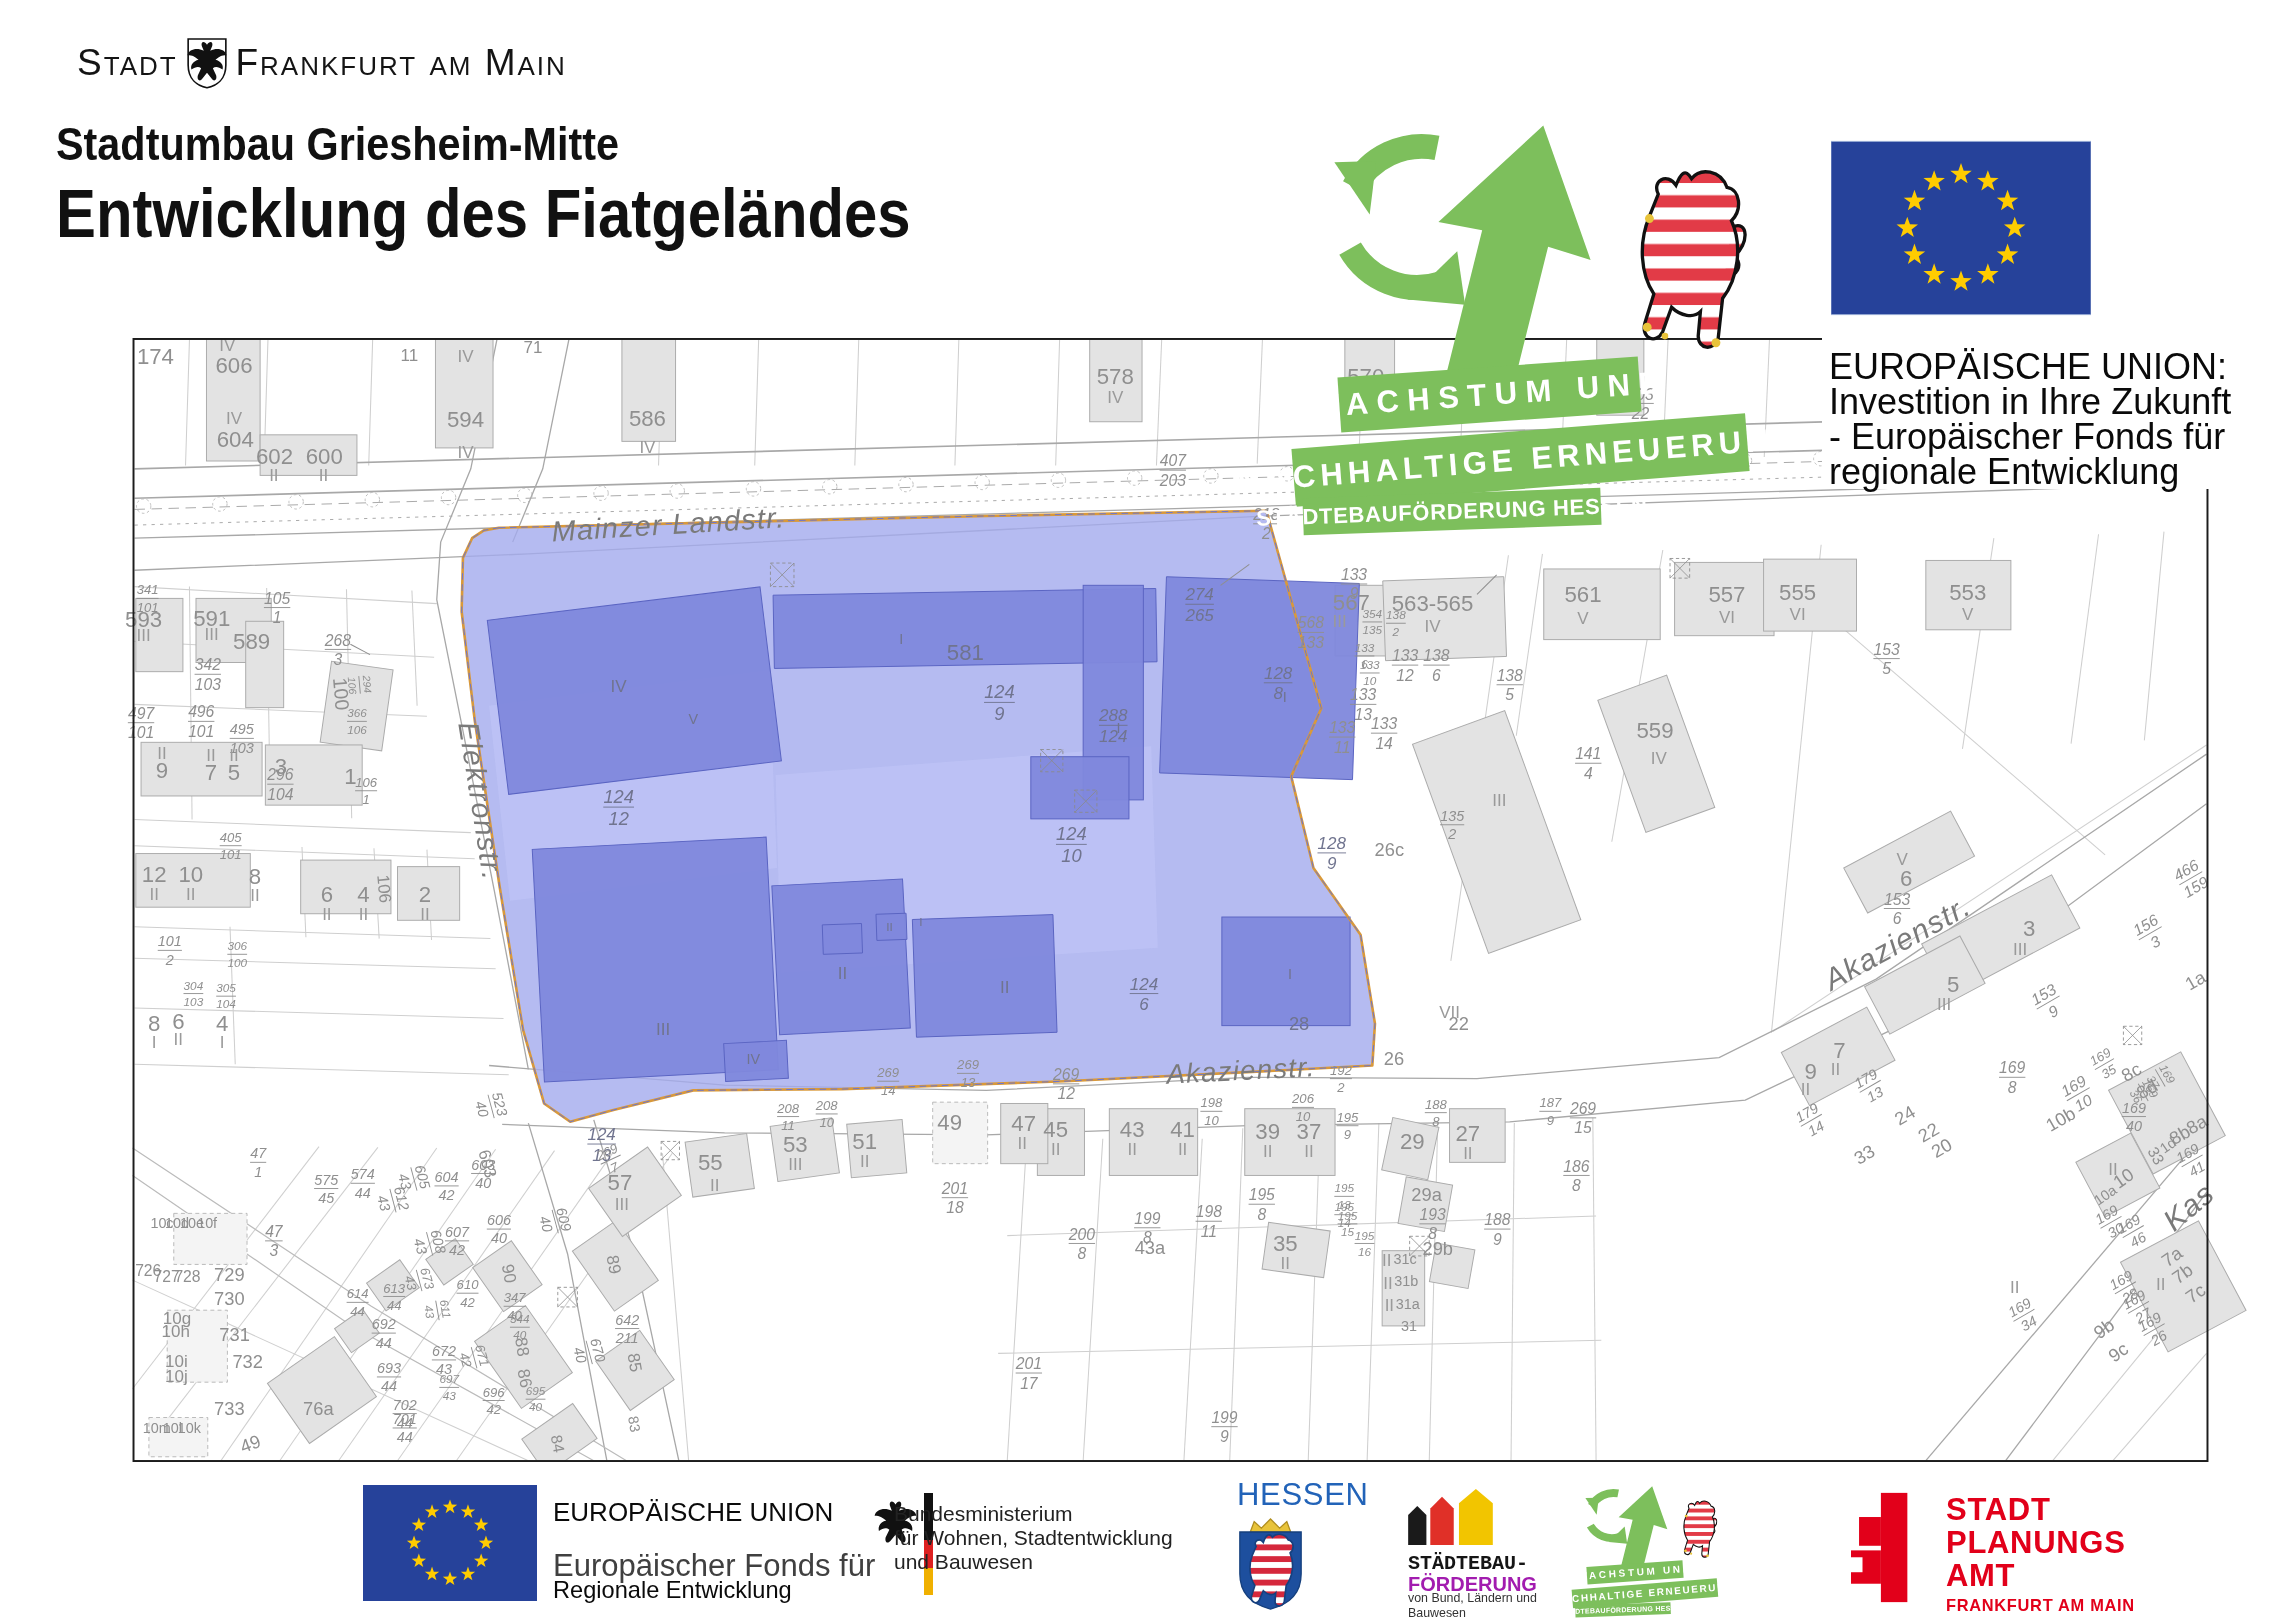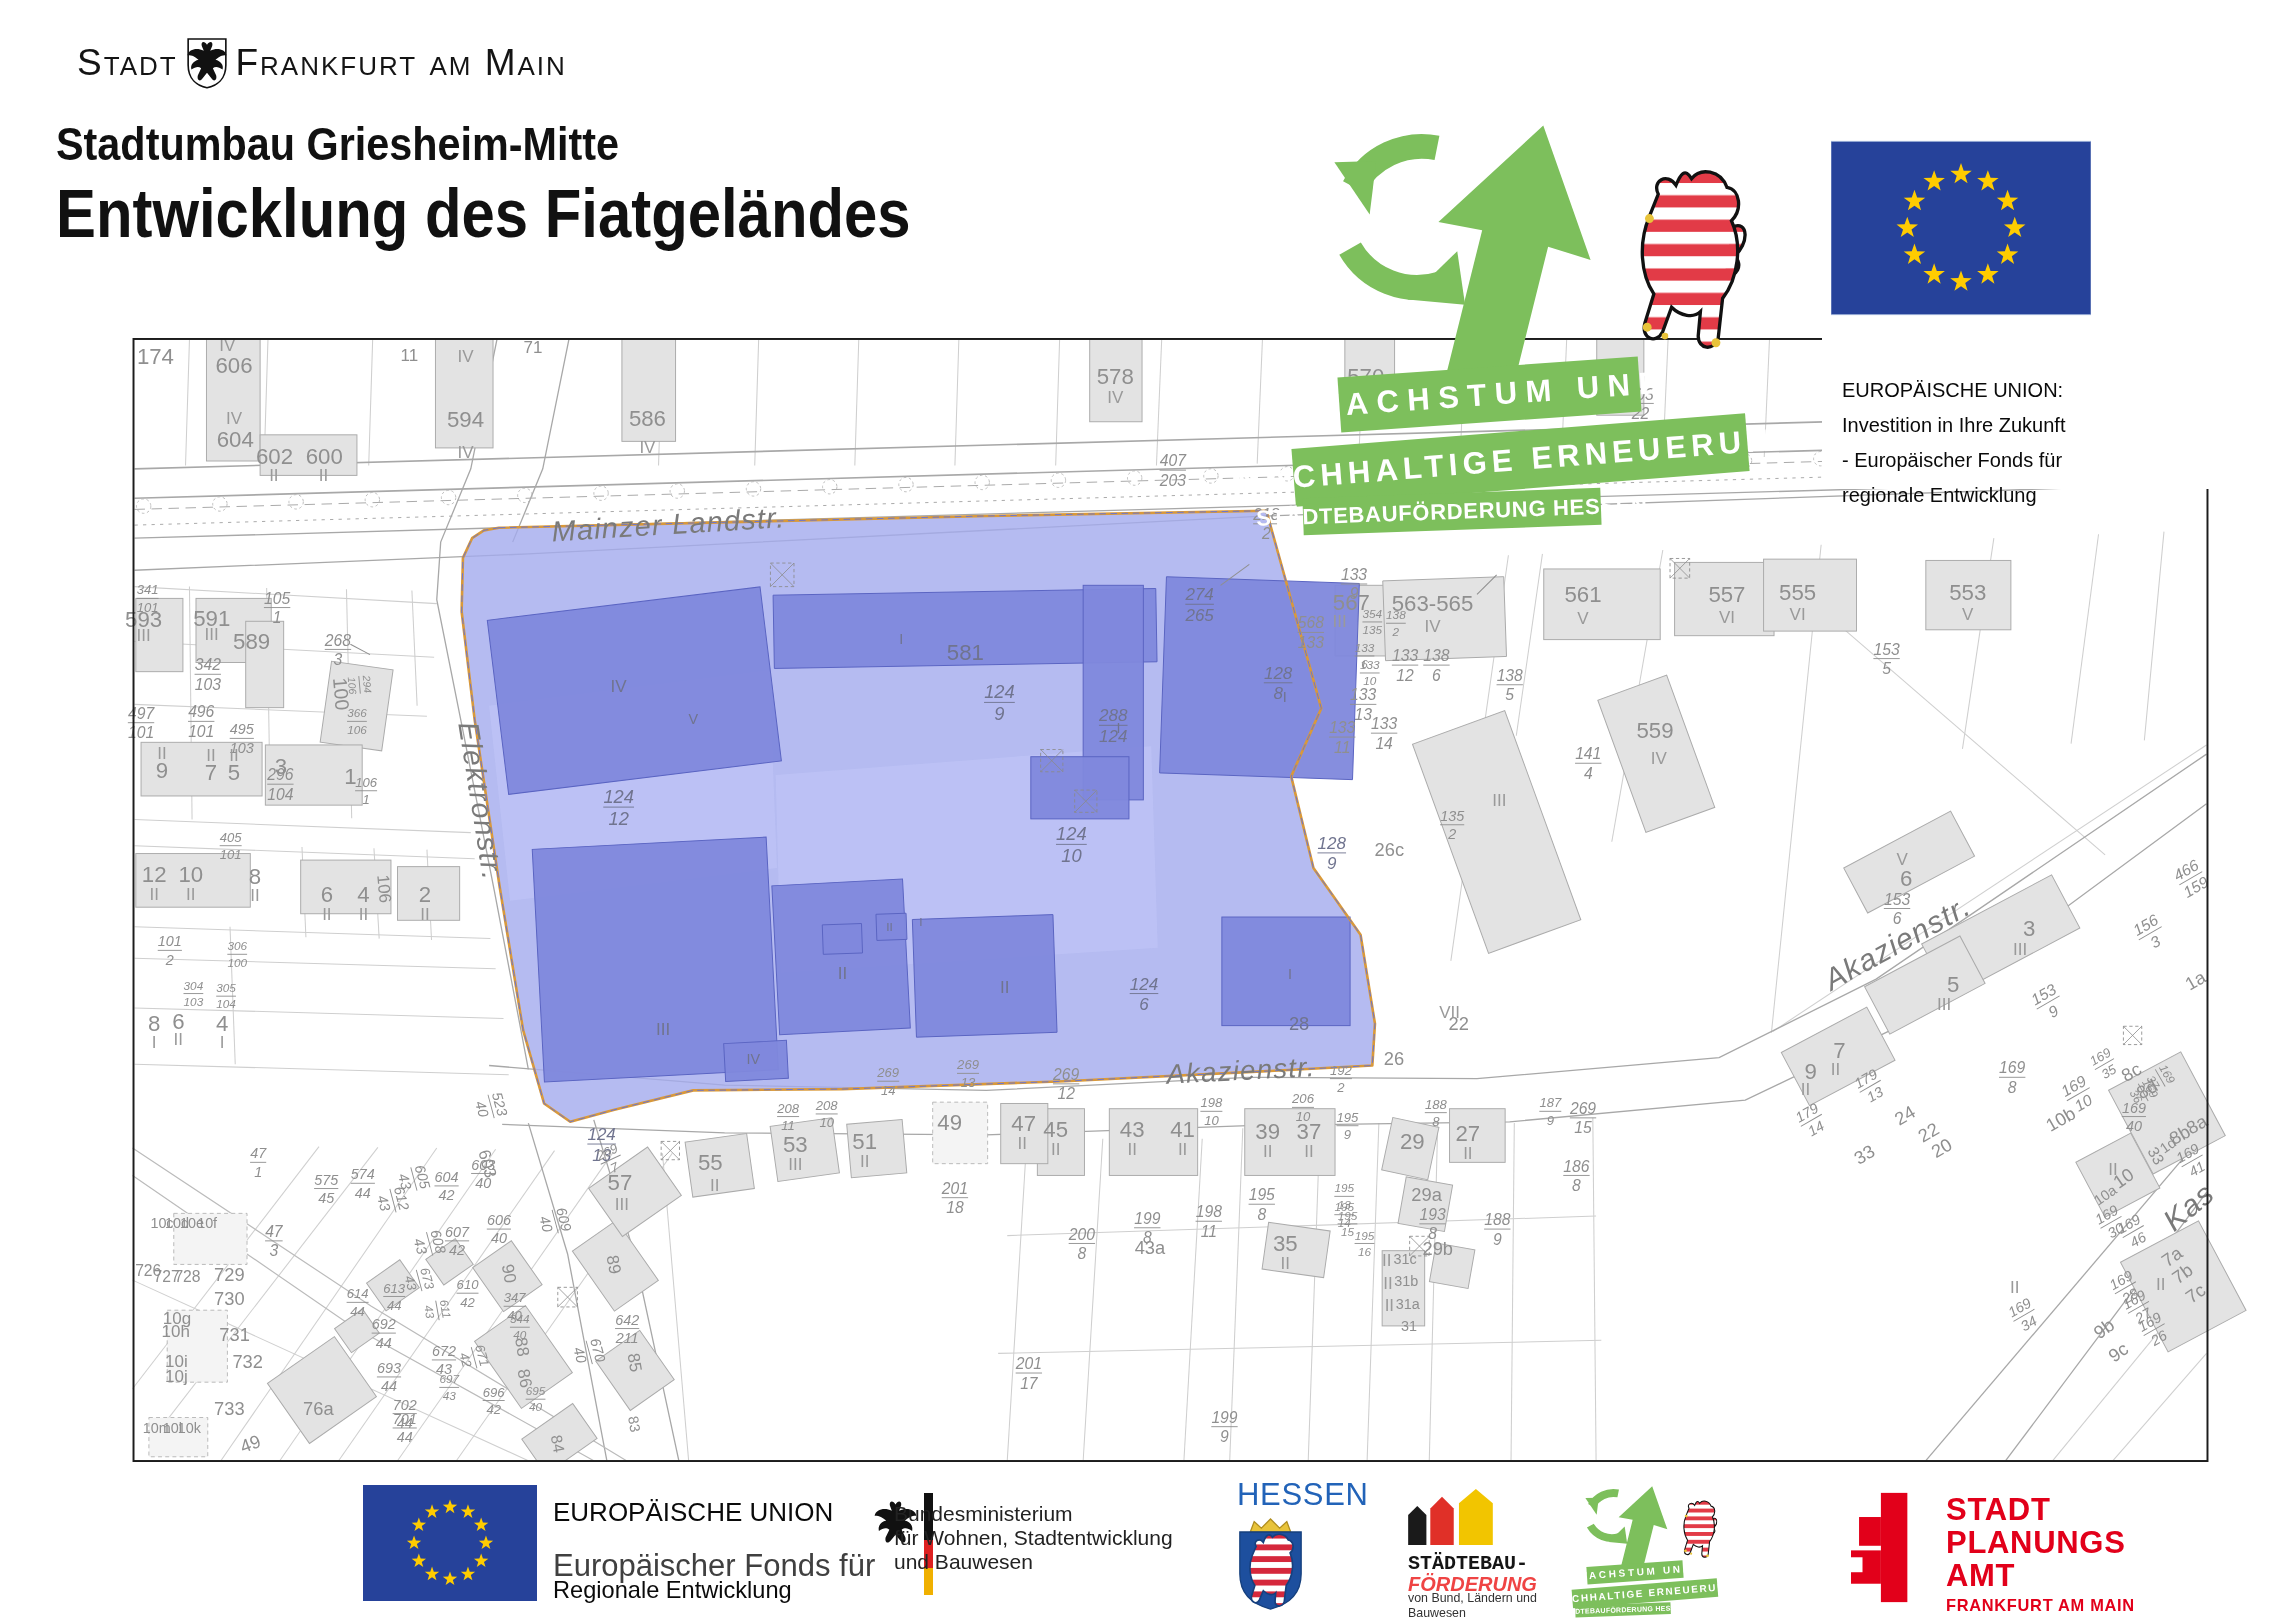--- a/index.html
+++ b/index.html
@@ -9,21 +9,21 @@
   
   .citylogo{left:77px;top:37px;display:flex;align-items:center;gap:7.9px;}
   .citylogo .w{font-variant:small-caps;font-size:37px;letter-spacing:2px;color:#141414;}
   .crest{width:42px;height:52px;}
   .title-wrap{left:56px;top:116px;}
   .t1{font-size:47px;font-weight:bold;transform:scaleX(.88);transform-origin:left top;white-space:nowrap;}
   .t2{font-size:68px;font-weight:bold;transform:scaleX(.88);transform-origin:left top;white-space:nowrap;margin-top:2.6px;}
   
   .eubox{left:1822px;top:106px;width:467px;height:383px;background:#fff;z-index:6;}
   .eubox .flag{position:absolute;left:8.5px;top:5.2px;width:260px;height:234px;}
-  .eubox .eutxt{position:absolute;left:20px;top:243px;font-size:20px;line-height:35px;color:#0a0a0a;margin-top:24px;}
+  .eubox .eutxt{position:absolute;left:7px;top:243px;font-size:36px;line-height:35px;color:#0a0a0a;}
   
   .glogo{width:497px;height:451px;z-index:5;}
   .glogo-top{left:1277px;top:84px;}
   .glogo-bottom{left:1567px;top:1473px;transform:scale(0.32);transform-origin:top left;}
   .g-arrows{position:absolute;left:26px;top:26px;width:366px;height:281px;}
   .g-lion{position:absolute;left:348px;top:72px;width:122px;height:216px;}
   .gband{position:absolute;background:#7dbf5c;color:#fff;font-weight:bold;display:flex;
          align-items:center;justify-content:center;white-space:nowrap;}
   .gb1{left:62px;top:283px;width:301px;height:55px;transform:rotate(-4deg);font-size:31px;letter-spacing:8.5px;}
   .gb2{left:16.4px;top:347px;width:455px;height:58px;transform:rotate(-4.5deg);font-size:31px;letter-spacing:5.2px;}
@@ -37,21 +37,21 @@
   .f-eu-l1{left:553px;top:1548px;font-size:31px;color:#404040;}
   .f-eu-l2{left:553px;top:1577px;font-size:23.6px;color:#0a0a0a;}
   .f-bund-eagle{left:874px;top:1498px;width:43px;height:50px;}
   .f-bund-bar{left:924px;top:1493px;width:8.5px;height:102px;display:flex;flex-direction:column;}
   .f-bund-bar i{display:block;width:100%;}
   .f-bund-txt{left:894px;top:1502px;font-size:21px;line-height:24px;color:#222;}
   .f-hessen-title{left:1229px;top:1477px;font-size:31px;color:#2263b8;letter-spacing:0.7px;margin-left:8px;}
   .f-hessen-shield{left:1232px;top:1515px;width:77px;height:98px;}
   .f-st-houses{left:1408px;top:1489px;width:98px;height:56px;}
   .f-st-1{left:1408px;top:1552px;font-size:20px;font-weight:bold;color:#151515;font-family:Liberation Mono, monospace;}
-  .f-st-2{left:1408px;top:1573px;font-size:20px;font-weight:bold;color:#ef4444;font-style:italic;}
+  .f-st-2{left:1408px;top:1573px;font-size:20px;font-weight:bold;color:#a21caf;}
   .f-st-s1{left:1408px;top:1591px;font-size:12.4px;color:#333;}
   .f-st-s2{left:1408px;top:1606px;font-size:12.4px;color:#333;}
   .f-spa-glyph{left:1851px;top:1486px;width:69px;height:123px;}
   .f-spa-txt{left:1946px;top:1493px;font-size:31px;font-weight:bold;color:#e2001a;line-height:33px;letter-spacing:0.7px;}
   .f-spa-sub{left:1946px;top:1596px;font-size:16.4px;font-weight:bold;color:#e2001a;letter-spacing:0.7px;}
 </style>
 </head>
 <body>
 
 <div class="page">

